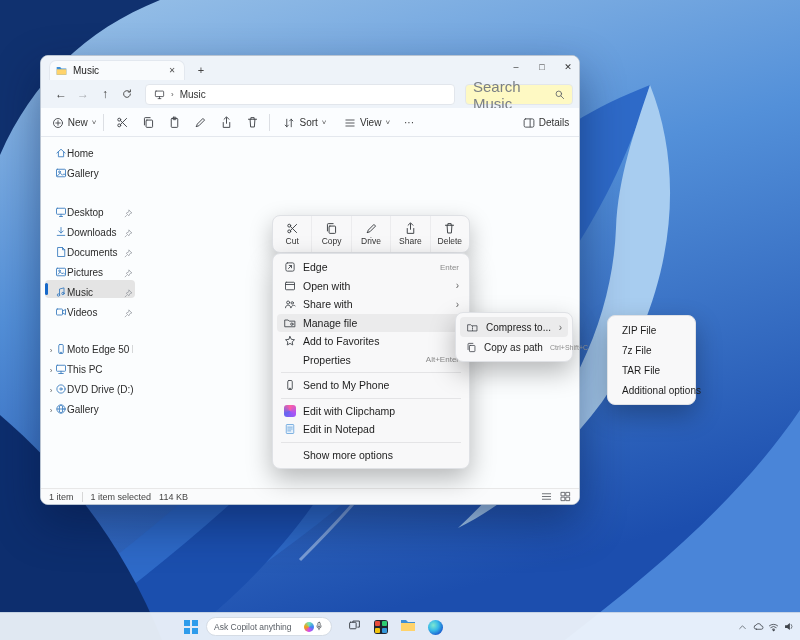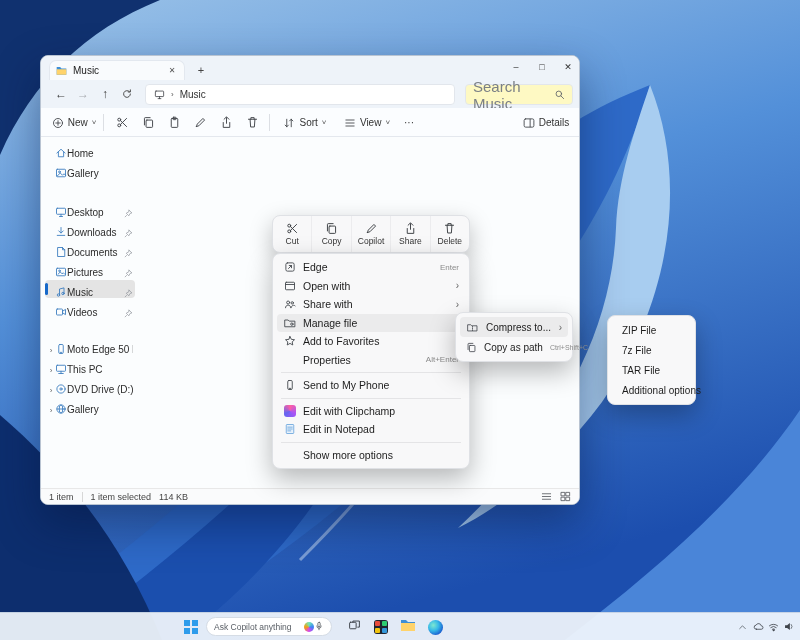--- a/index.html
+++ b/index.html
@@ -433,21 +433,21 @@
         </svg>
       </span>
     <span>Copy</span>
   </div>
   <div class="minibtn">
     <span class="tico">
         <svg class="s" width="13" height="13" viewBox="0 0 16 16">
           <path d="M3 13l1-3 7-7 2 2-7 7-3 1z"></path>
         </svg>
       </span>
-    <span>Copilot</span>
+    <span>Drive</span>
   </div>
   <div class="minibtn">
     <span class="tico">
         <svg class="s" width="13" height="13" viewBox="0 0 16 16">
           <path d="M8 9V2M5 4l3-3 3 3M4 8v6h8V8"></path>
         </svg>
       </span>
     <span>Share</span>
   </div>
   <div class="minibtn">

